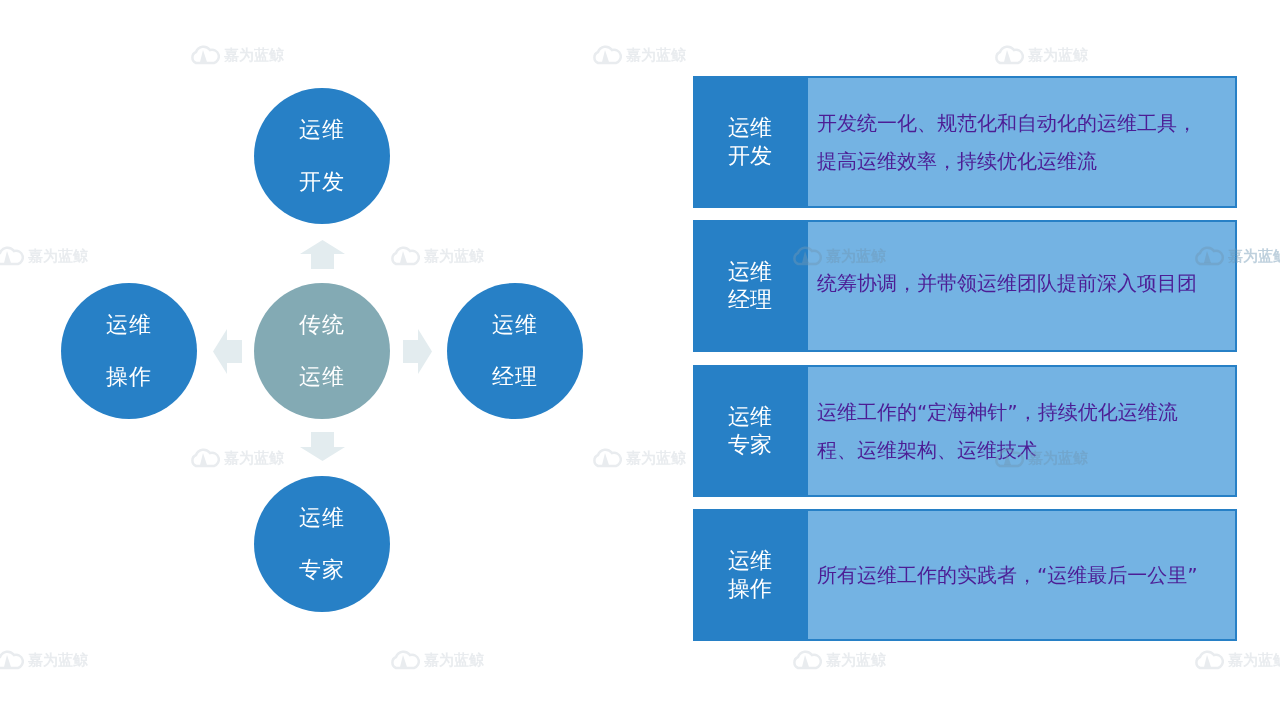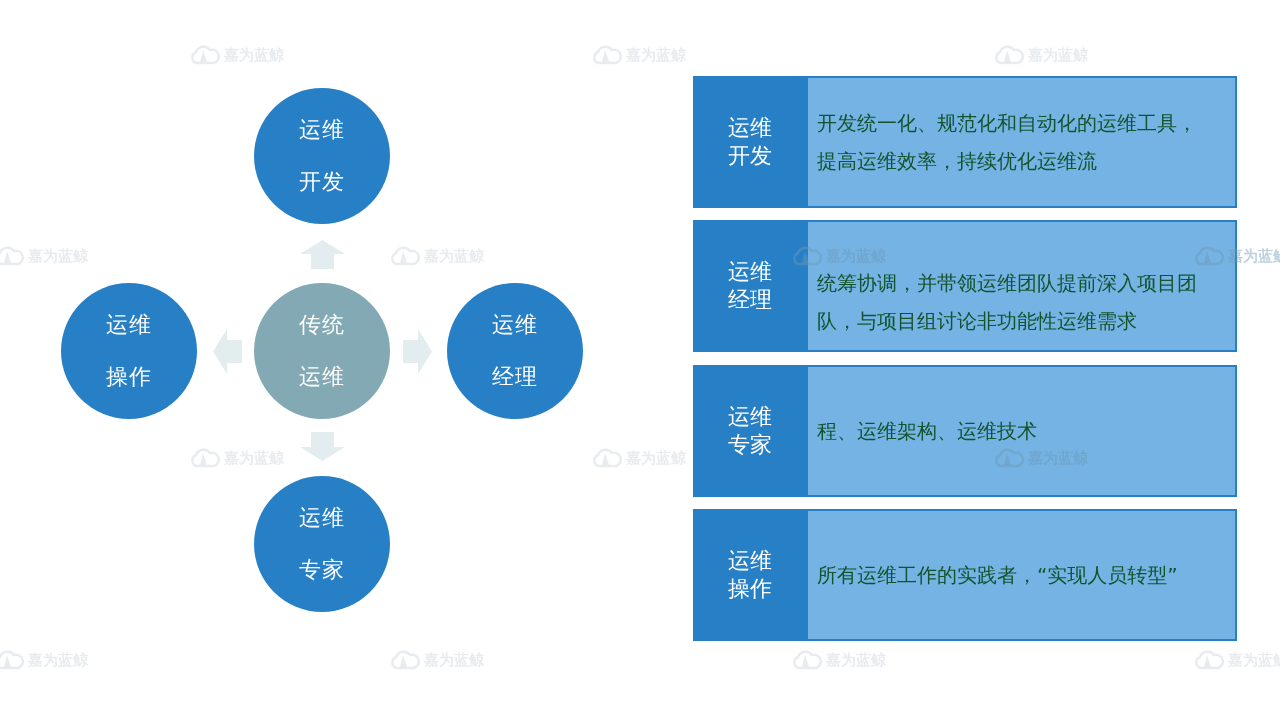--- a/index.html
+++ b/index.html
@@ -32,21 +32,21 @@
     .role-box .label {
       position: absolute; left: 0; top: 0; width: 114px; height: 100%;
       display: flex; flex-direction: column; align-items: center; justify-content: center;
       color: #ffffff; font-size: 22px; line-height: 28px;
     }
     .role-box .desc {
       position: absolute; left: 115px; top: 2px; right: 2px; bottom: 2px;
       background: #74b3e3;
       display: flex; align-items: center;
       padding-left: 9px; padding-right: 6px; box-sizing: border-box;
-      color: #14532d; font-size: 20px; line-height: 38px;
+      color: #4c1d95; font-size: 20px; line-height: 38px;
     }
     .role-box .desc p { margin: 0; }
     .role-box .desc p span { display: block; white-space: nowrap; }
 
     
     .watermark {
       position: absolute; display: flex; align-items: center; gap: 4px;
       color: #e9ecef; font-size: 15px; font-weight: bold; letter-spacing: 0px;
       pointer-events: none; z-index: 5; white-space: nowrap;
     }
@@ -115,45 +115,45 @@
   </div>
 
   <div class="role-box" style="top:220px;">
     <div class="label">
       <span>运维</span>
       <span>经理</span>
     </div>
     <div class="desc" style="align-items:flex-start; padding-top:42px;">
       <p>
         <span>统筹协调，并带领运维团队提前深入项目团</span>
-        <span>队，与项目组讨论非功能性运维需求</span>
       </p>
     </div>
   </div>
 
   <div class="role-box" style="top:365px;">
     <div class="label">
       <span>运维</span>
       <span>专家</span>
     </div>
     <div class="desc">
       <p>
+        <span>运维工作的“定海神针”，持续优化运维流</span>
         <span>程、运维架构、运维技术</span>
       </p>
     </div>
   </div>
 
   <div class="role-box" style="top:509px;">
     <div class="label">
       <span>运维</span>
       <span>操作</span>
     </div>
     <div class="desc">
       <p>
-        <span>所有运维工作的实践者，“实现人员转型”</span>
+        <span>所有运维工作的实践者，“运维最后一公里”</span>
       </p>
     </div>
   </div>
 
   <div class="watermark" style="left:188px; top:45px;">
     <svg width="32" height="20" viewBox="0 0 32 20">
         <path d="M8 18 A6 6 0 0 1 8 7 A8 8 0 0 1 22 5 A6 6 0 0 1 26 18 Z" fill="none" stroke="currentColor" stroke-width="2.5"></path>
         <path d="M12 17 L15 5 L19 17 Z" fill="currentColor"></path>
       </svg>
     <span>嘉为蓝鲸</span>

